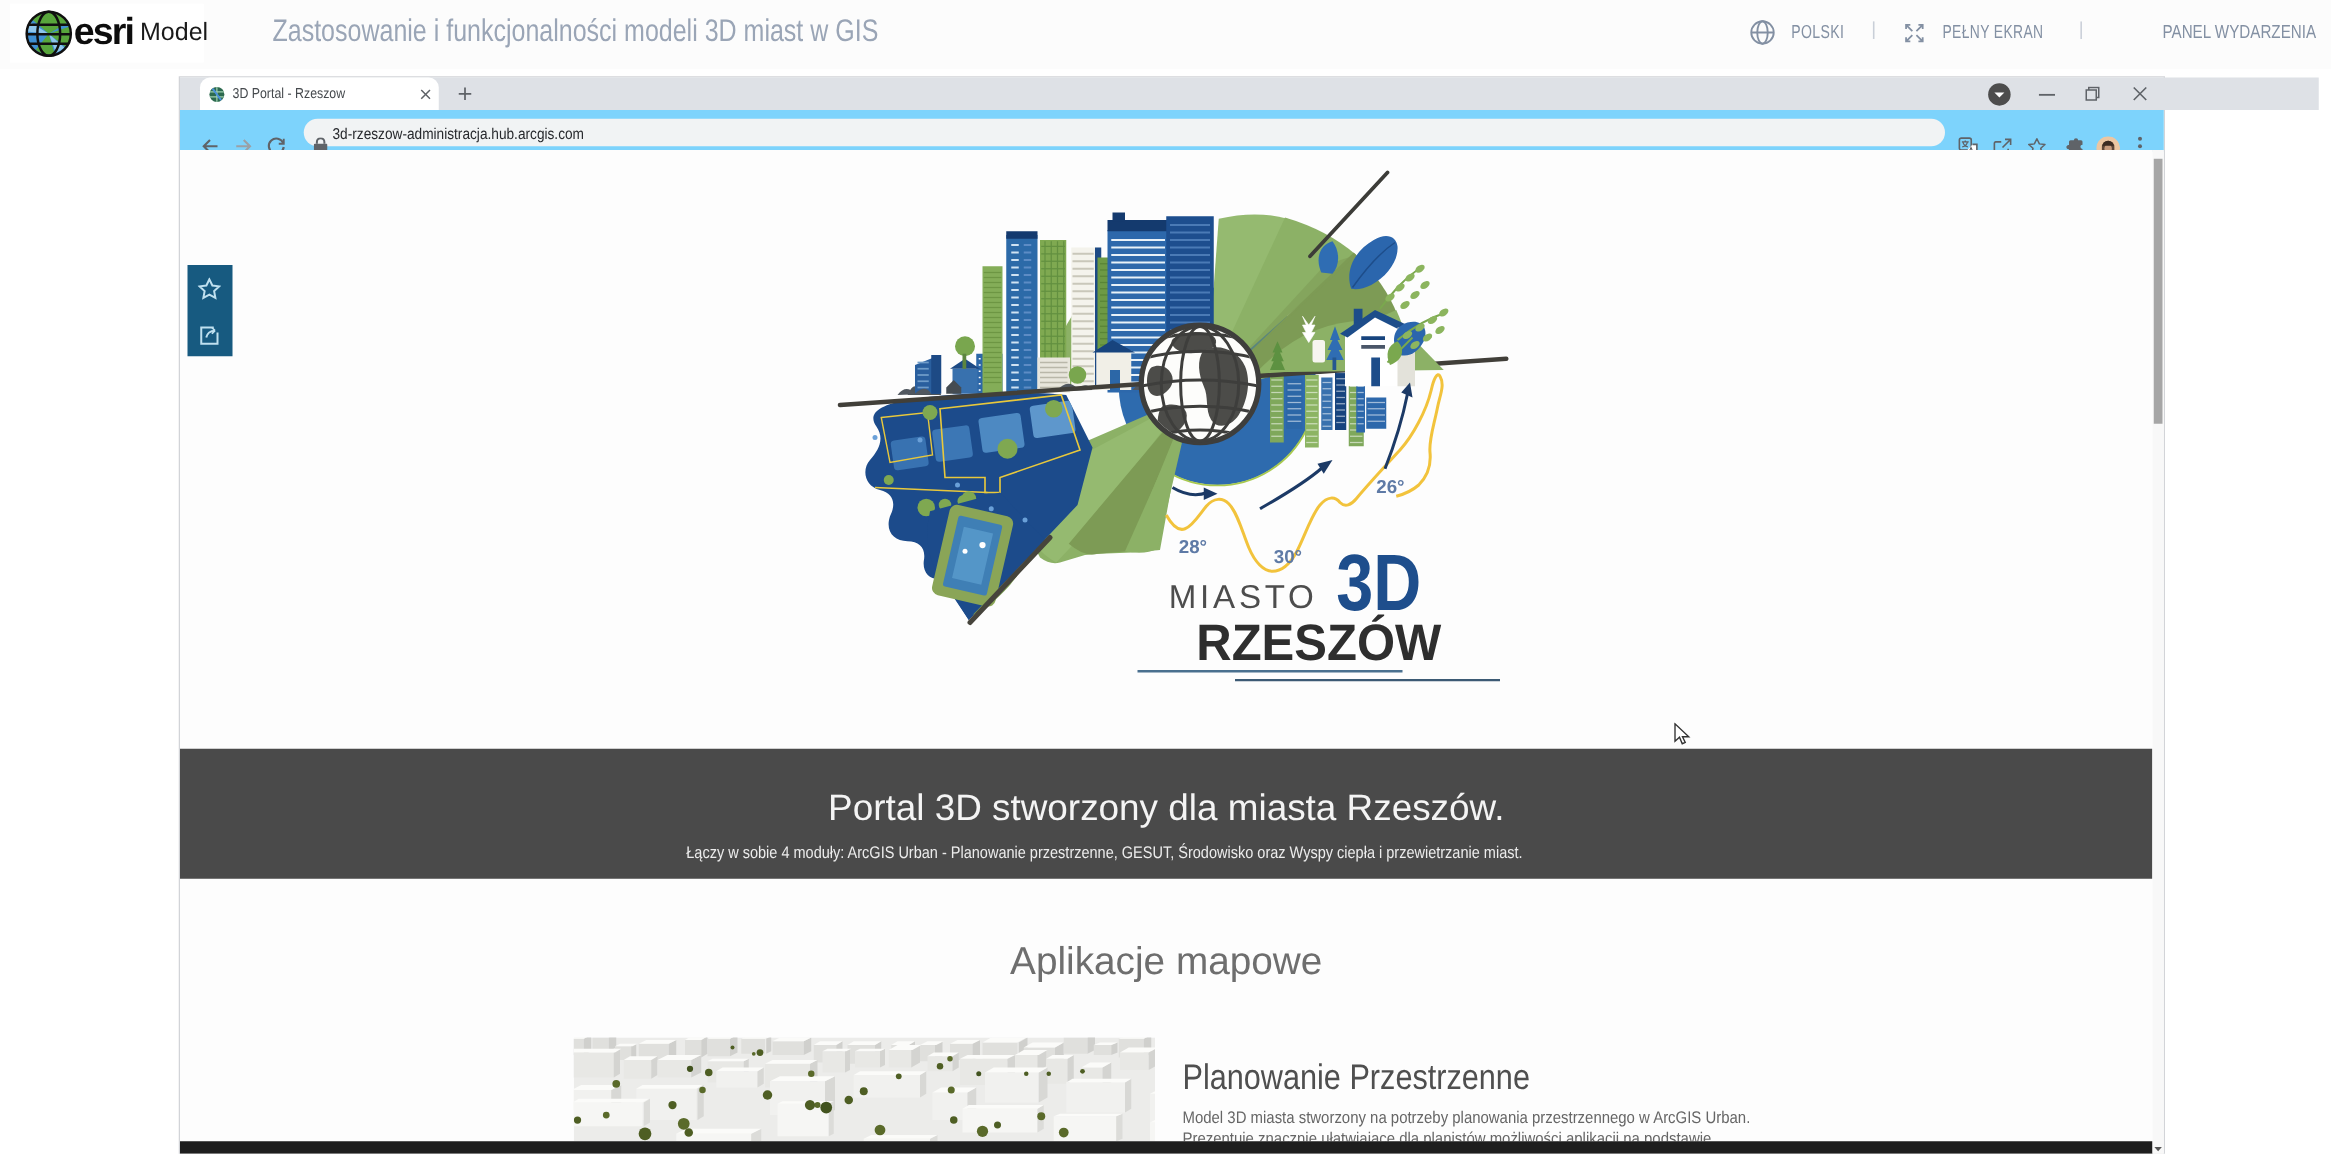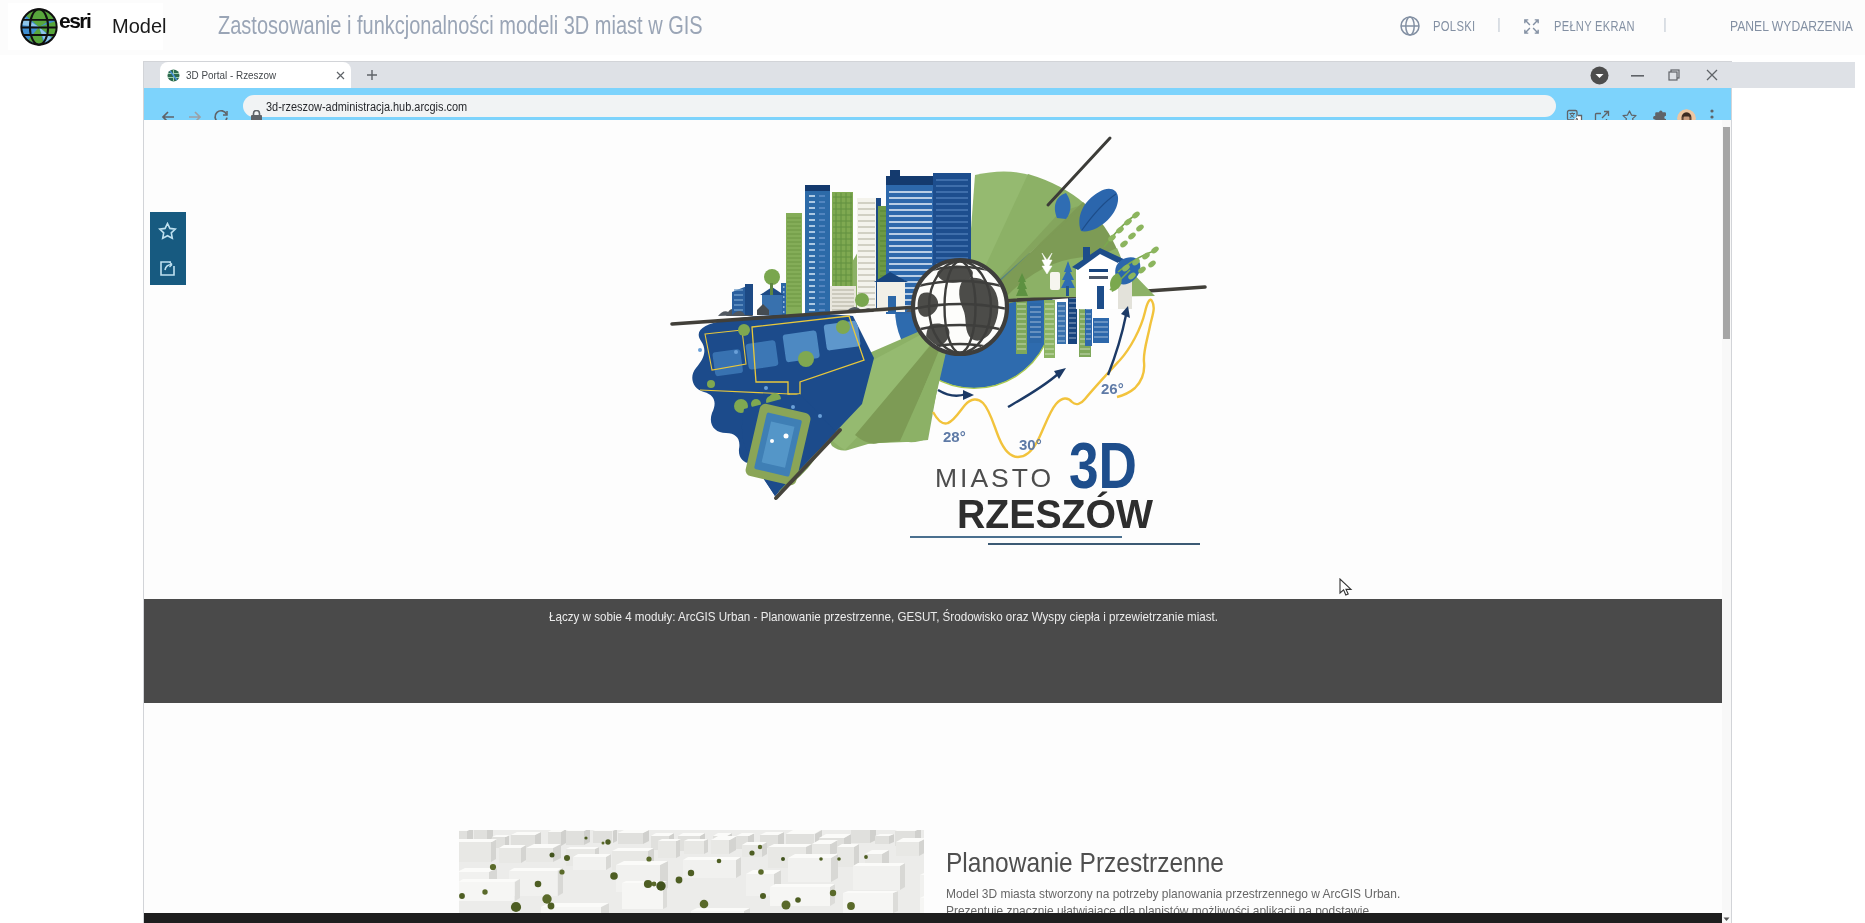--- a/index.html
+++ b/index.html
@@ -1,21 +1,21 @@
 <!DOCTYPE html>
 <html><head>
 <meta charset="utf-8">
 <style>
   html,body{margin:0;padding:0;}
   body{width:1865px;height:923px;overflow:hidden;background:#fff;font-family:"Liberation Sans",sans-serif;position:relative;}
   .abs{position:absolute;}
   
   #hdr{left:0;top:0;width:1865px;height:55px;background:#fcfcfc;}
   #logobox{left:8px;top:3px;width:155px;height:47px;background:#fff;}
-  #esritxt{left:59px;top:9px;font-size:21px;font-weight:bold;color:#0d0d0d;letter-spacing:-1.5px;}
+  #esritxt{left:59px;top:9px;font-size:30px;font-weight:bold;color:#0d0d0d;letter-spacing:-1.5px;}
   #polskatxt{left:112px;top:15px;font-size:20px;color:#1a1a1a;}
   #vtitle{left:218px;top:11px;font-size:25px;color:#9aa5b6;transform:scaleX(.8);transform-origin:left;white-space:nowrap;}
   .vmenu{top:17px;font-size:15px;color:#8390a3;letter-spacing:.4px;white-space:nowrap;}
   .vsep{top:15px;font-size:15px;color:#c9cfd8;}
   
   #bwin{left:144px;top:62px;width:1587px;height:861px;background:#fff;box-shadow:0 0 0 1px #d2d4d8;}
   #tabstrip{left:0;top:0;width:1711px;height:26px;background:#dee1e6;}
   #tab{left:16px;top:0px;width:191px;height:26px;background:#fff;border-radius:8px 8px 0 0;}
   #tabtitle{left:42px;top:7px;font-size:11.5px;color:#45494d;transform:scaleX(.86);transform-origin:left;white-space:nowrap;}
   #toolbar{left:0;top:26px;width:1587px;height:32px;background:#7dd3fc;border-bottom:1px solid #ebebeb;}
@@ -586,22 +586,24 @@
 <text x="935" y="486.5" font-size="26.5" fill="#4d4d4d" letter-spacing="3.0">MIASTO</text>
 <text x="1069" y="488" font-size="64" font-weight="bold" fill="#1e4e8c" textLength="68" lengthAdjust="spacingAndGlyphs">3D</text>
 <text x="957" y="528" font-size="41" font-weight="bold" fill="#2e2e2e" textLength="196" lengthAdjust="spacingAndGlyphs">RZESZÓW</text>
 <path d="M910 537 L1122 537" stroke="#4a708f" stroke-width="2"></path>
 <path d="M988 544 L1200 544" stroke="#3c5a74" stroke-width="1.8"></path>
       </svg>
     <svg class="abs" style="left:1195px;top:458px" width="14" height="20" viewBox="0 0 14 20">
         <path d="M1 1v14l3.6-3.2L6.8 17l2.4-1-2.2-4.6H12z" fill="#fff" stroke="#333" stroke-width="1.1"></path>
       </svg>
     <div id="banner" class="abs">
+      <h1>Portal 3D stworzony dla miasta Rzeszów.</h1>
       <p>Łączy w sobie 4 moduły: ArcGIS Urban - Planowanie przestrzenne, GESUT, Środowisko oraz Wyspy ciepła i przewietrzanie miast.</p>
     </div>
+    <div id="apl" class="abs">Aplikacje mapowe</div>
     <svg class="abs" style="left:315px;top:710px" width="465" height="83" viewBox="0 0 465 83">
         <rect width="465" height="83" fill="#ececea"></rect>
         <path d="M-7 1l15 0 0 13 -15 0z" fill="#e0e0dd"></path>
         <path d="M8 1l6 -3 0 13 -6 3z" fill="#d0d0cd"></path>
         <path d="M-7 1l6 -3 15 0 -6 3z" fill="#fbfbf9"></path>
         <path d="M15 0l13 0 0 11 -13 0z" fill="#e0e0dd"></path>
         <path d="M28 0l6 -3 0 11 -6 3z" fill="#d0d0cd"></path>
         <path d="M15 0l6 -3 13 0 -6 3z" fill="#fbfbf9"></path>
         <path d="M33 7l14 0 0 11 -14 0z" fill="#e0e0dd"></path>
         <path d="M46 7l4 -2 0 11 -4 2z" fill="#d0d0cd"></path>

